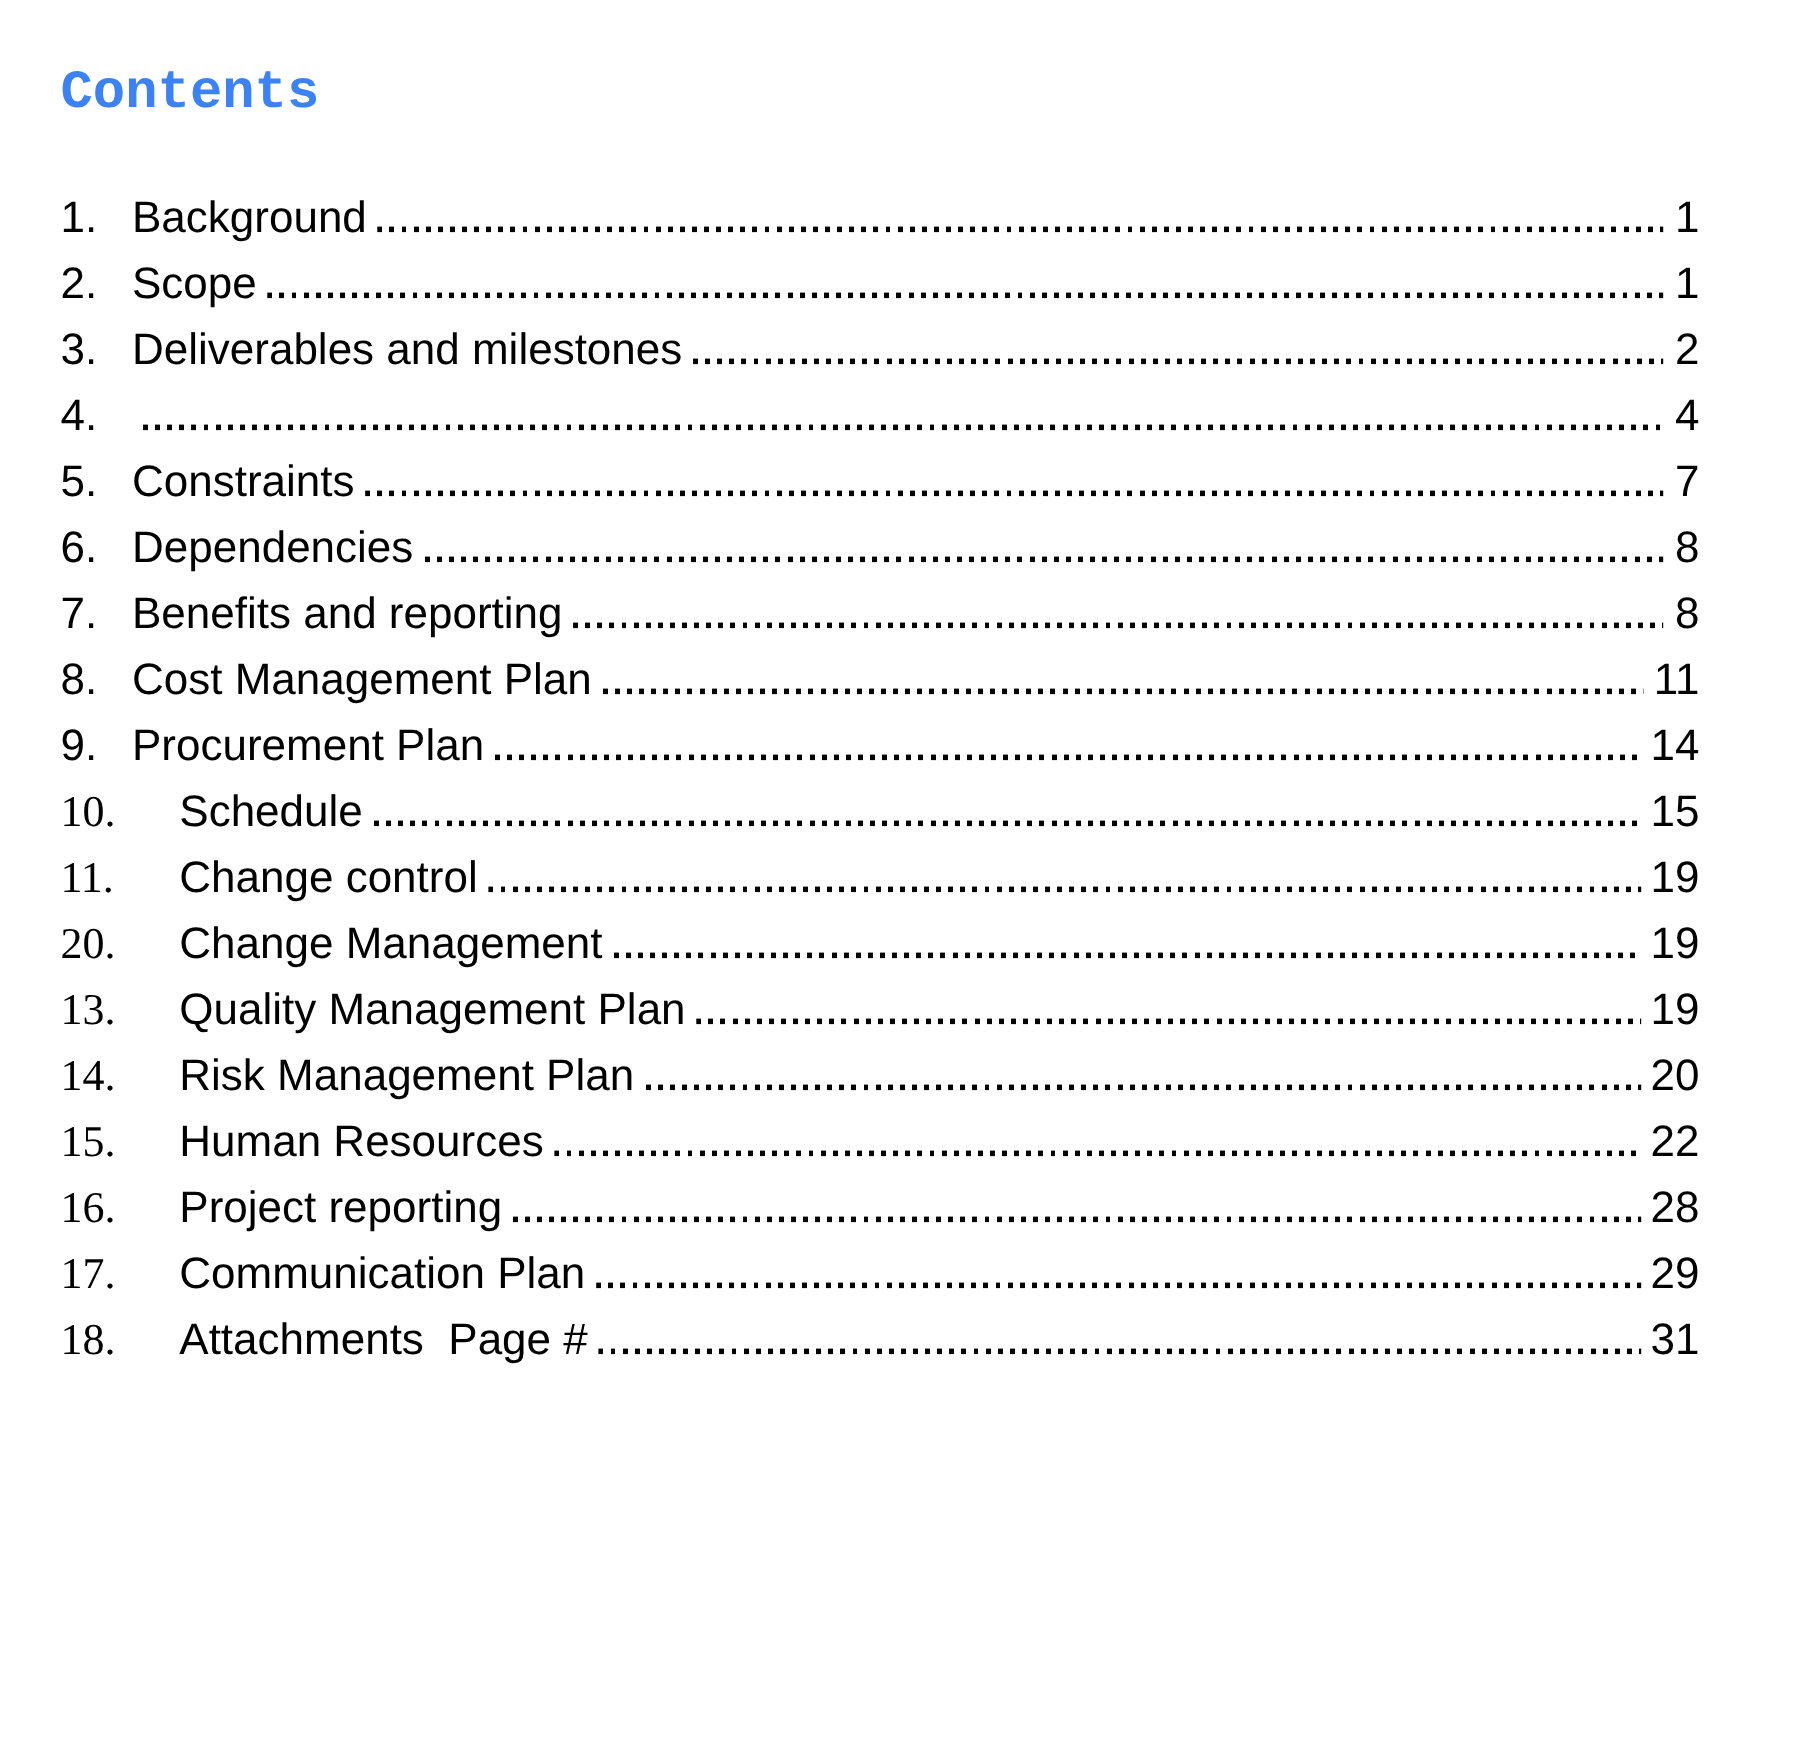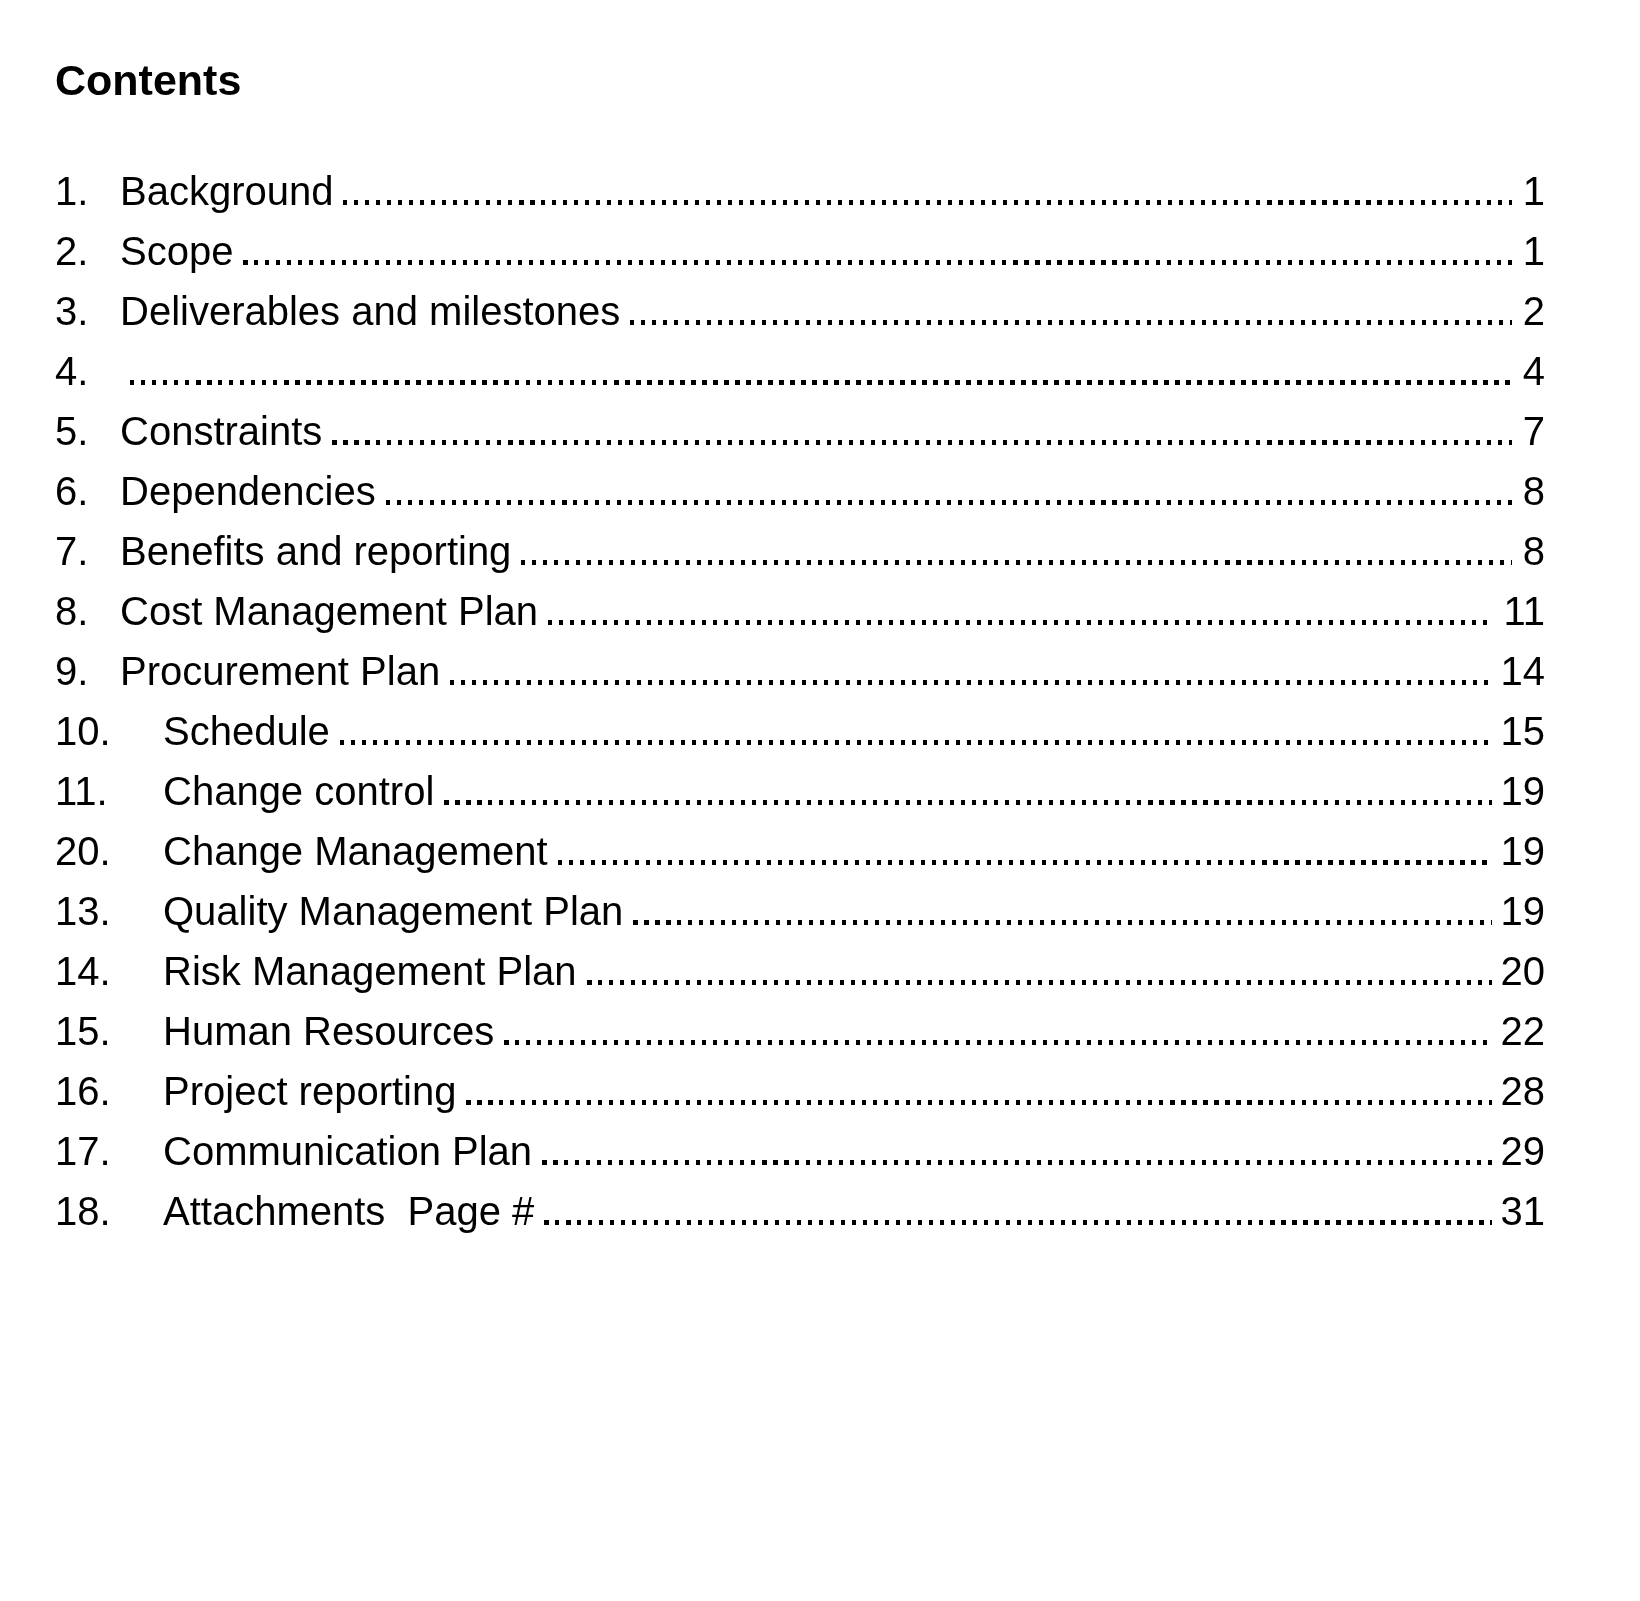--- a/index.html
+++ b/index.html
@@ -11,25 +11,26 @@
     font-family: "Liberation Sans", "DejaVu Sans", sans-serif;
     overflow: hidden;
   }
   .page {
     width: 1640px;
     height: 1601px;
     padding: 56px 95px 0 55px;
     background: #ffffff;
   }
   .doc-heading {
-    font-size: 43px;
+    font-size: 49px;
     font-weight: bold;
     line-height: 1.15;
     letter-spacing: 0px;
-    color: #000000;
+    color: #3b82f6;
+    font-family: Liberation Mono, monospace;
   }
   .toc {
     margin-top: 56px;
   }
   .toc-row {
     display: flex;
     align-items: baseline;
     height: 60px;
     line-height: 60px;
     font-size: 40px;
@@ -37,20 +38,21 @@
     cursor: default;
   }
   .toc-num {
     flex: 0 0 65px;
     width: 65px;
   }
   
   .toc-row:nth-child(n+10) .toc-num {
     flex: 0 0 108px;
     width: 108px;
+    font-family: Liberation Serif, serif;
   }
   .toc-label {
     white-space: pre; 
   }
   .toc-leader {
     flex: 1 1 auto;
     height: 5px;
     margin-left: 10px;
     margin-right: 9px;
     background-image: repeating-linear-gradient(

